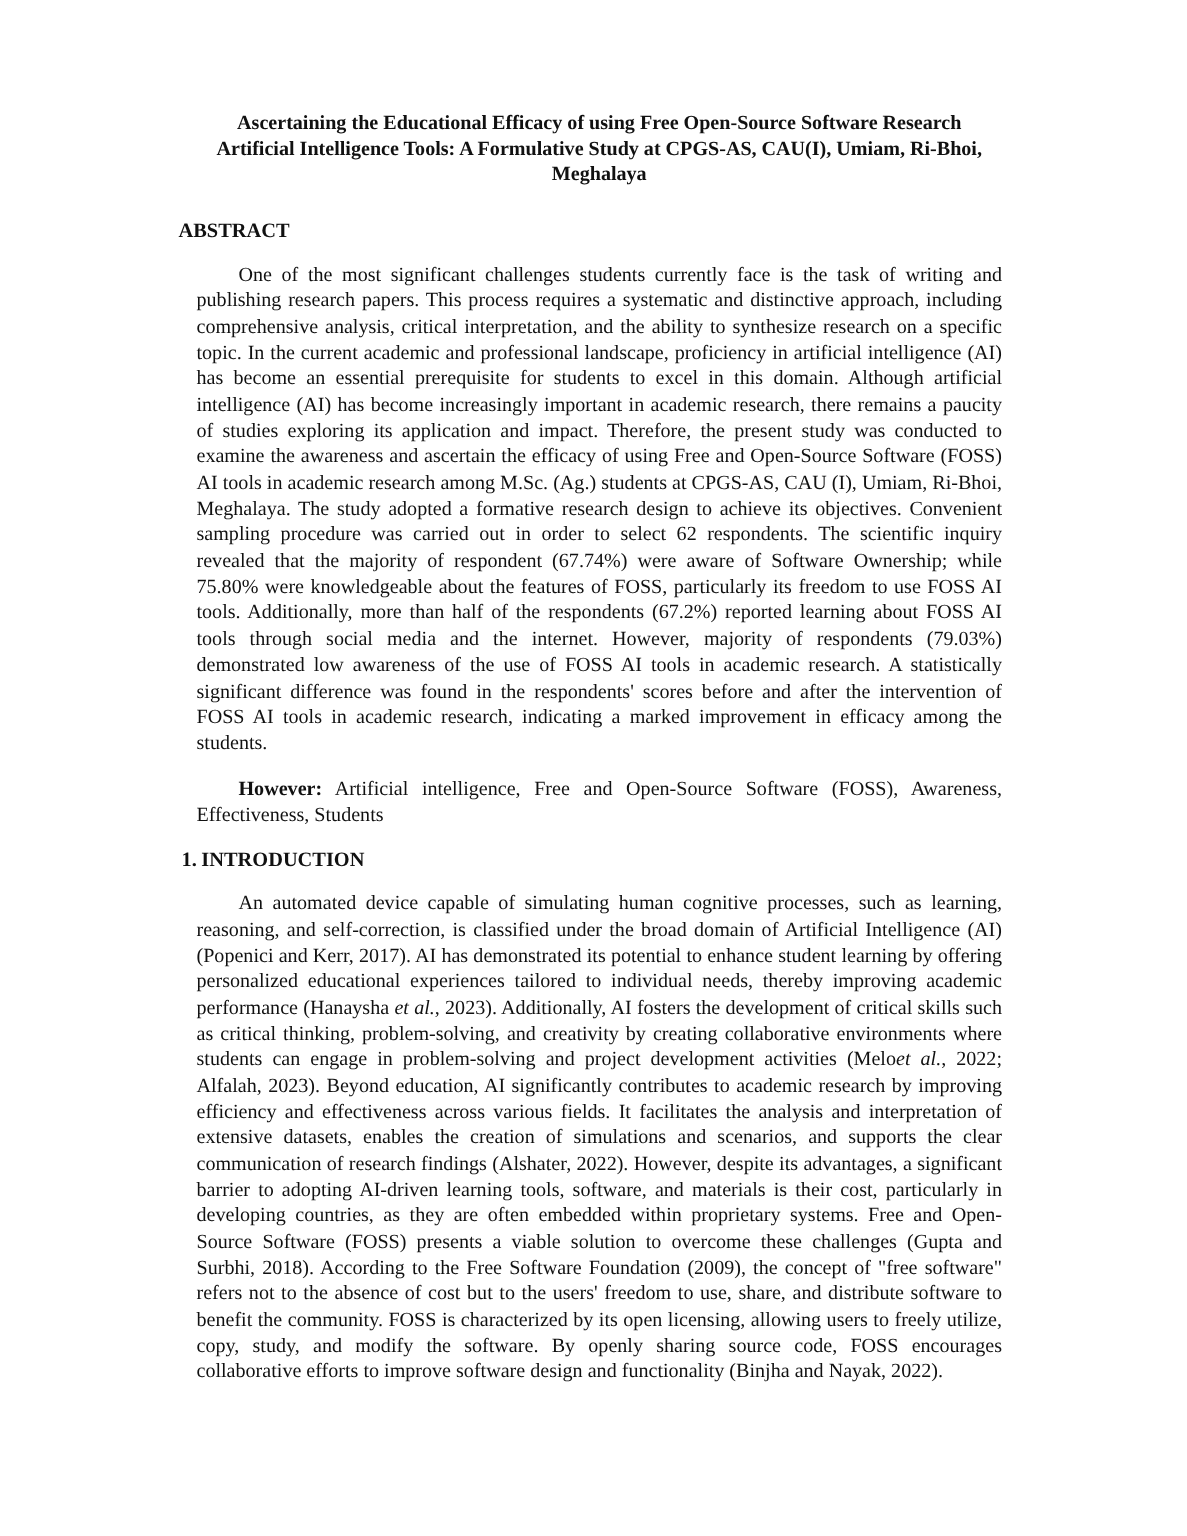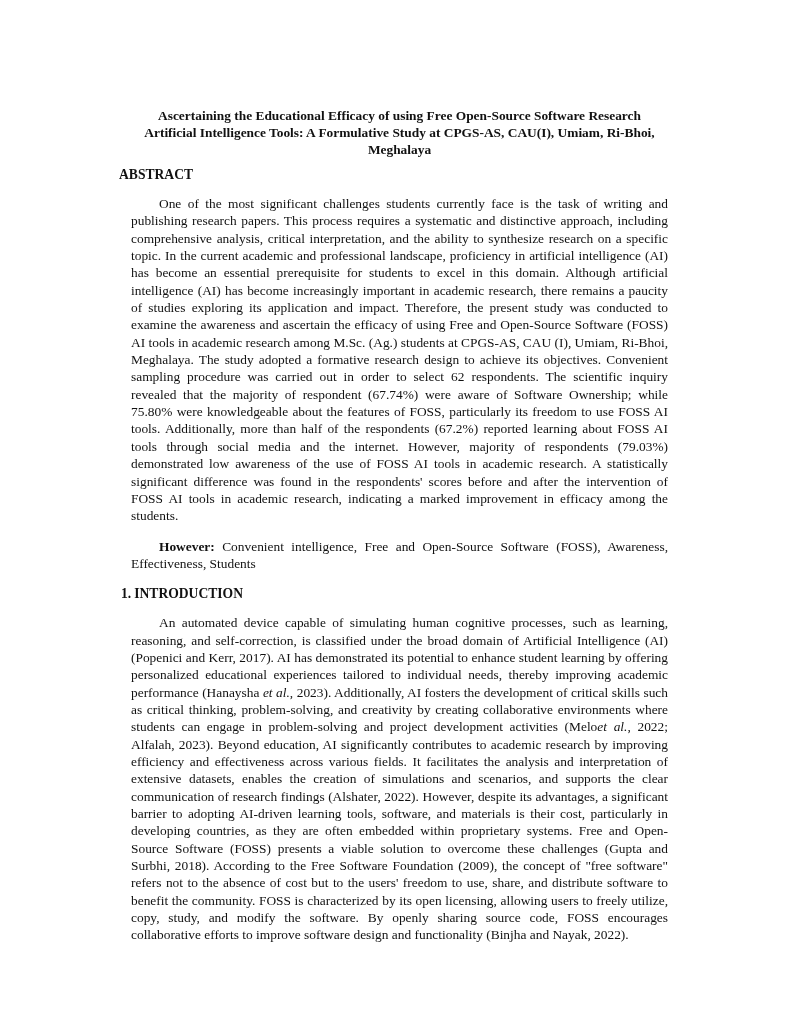--- a/index.html
+++ b/index.html
@@ -1,38 +1,38 @@
 <!DOCTYPE html>
 <html><head>
 <meta charset="utf-8">
 <style>
   html, body { margin: 0; padding: 0; background: #ffffff; }
   body { width: 791px; height: 1024px; position: relative; overflow: hidden; color: #111; }
   .page { position: absolute; left: 0; top: 0; width: 791px; height: 1024px; background: #fff; }
-  .content { position: absolute; left: 119px; top: 107px; width: 561px; font-family: "Liberation Serif", serif; }
+  .content { position: absolute; left: 119px; top: 73px; width: 561px; font-family: "Liberation Serif", serif; }
   .title { font-weight: bold; font-size: 13.4px; line-height: 17px; text-align: center; margin: 0 14px; }
   .h { font-weight: bold; font-size: 13.6px; line-height: 17px; margin: 0; }
-  .h-abstract { margin-top: 8px; }
+  .h-abstract { margin-top: 21px; }
   .p { font-size: 13.4px; line-height: 17.35px; text-align: justify; text-indent: 28px; margin: 12px; }
   .kw { margin-top: 13px; }
   .kw-label { font-weight: bold; }
   .h-intro { margin-top: 13px; margin-left: 2px; }
   .h-intro .num { margin-right: 3px; }
   em { }
 </style>
 </head>
 <body>
 
 <div class="page">
   <div class="content">
 
     <div class="title">Ascertaining the Educational Efficacy of using Free Open-Source Software Research Artificial Intelligence Tools: A Formulative Study at CPGS-AS, CAU(I), Umiam, Ri-Bhoi, Meghalaya</div>
 
     <div class="h h-abstract">ABSTRACT</div>
     <p class="p">One of the most significant challenges students currently face is the task of writing and publishing research papers. This process requires a systematic and distinctive approach, including comprehensive analysis, critical interpretation, and the ability to synthesize research on a specific topic. In the current academic and professional landscape, proficiency in artificial intelligence (AI) has become an essential prerequisite for students to excel in this domain. Although artificial intelligence (AI) has become increasingly important in academic research, there remains a paucity of studies exploring its application and impact. Therefore, the present study was conducted to examine the awareness and ascertain the efficacy of using Free and Open-Source Software (FOSS) AI tools in academic research among M.Sc. (Ag.) students at CPGS-AS, CAU (I), Umiam, Ri-Bhoi, Meghalaya. The study adopted a formative research design to achieve its objectives. Convenient sampling procedure was carried out in order to select 62 respondents. The scientific inquiry revealed that the majority of respondent (67.74%) were aware of Software Ownership; while 75.80% were knowledgeable about the features of FOSS, particularly its freedom to use FOSS AI tools. Additionally, more than half of the respondents (67.2%) reported learning about FOSS AI tools through social media and the internet. However, majority of respondents (79.03%) demonstrated low awareness of the use of FOSS AI tools in academic research. A statistically significant difference was found in the respondents' scores before and after the intervention of FOSS AI tools in academic research, indicating a marked improvement in efficacy among the students.</p>
 
-    <p class="p kw"><span class="kw-label">However:</span><span> Convenient intelligence, Free and Open-Source Software (FOSS), Awareness, Effectiveness, Students</span></p>
+    <p class="p kw"><span class="kw-label">However:</span><span> Artificial intelligence, Free and Open-Source Software (FOSS), Awareness, Effectiveness, Students</span></p>
 
     <div class="h h-intro"><span class="num">1.</span><span>INTRODUCTION</span></div>
     <p class="p"><span>An automated device capable of simulating human cognitive processes, such as learning, reasoning, and self-correction, is classified under the broad domain of Artificial Intelligence (AI) (Popenici and Kerr, 2017). AI has demonstrated its potential to enhance student learning by offering personalized educational experiences tailored to individual needs, thereby improving academic performance (Hanaysha </span><em>et al.</em><span>, 2023). Additionally, AI fosters the development of critical skills such as critical thinking, problem-solving, and creativity by creating collaborative environments where students can engage in problem-solving and project development activities (Melo</span><em>et al.</em><span>, 2022; Alfalah, 2023). Beyond education, AI significantly contributes to academic research by improving efficiency and effectiveness across various fields. It facilitates the analysis and interpretation of extensive datasets, enables the creation of simulations and scenarios, and supports the clear communication of research findings (Alshater, 2022). However, despite its advantages, a significant barrier to adopting AI-driven learning tools, software, and materials is their cost, particularly in developing countries, as they are often embedded within proprietary systems. Free and Open-Source Software (FOSS) presents a viable solution to overcome these challenges (Gupta and Surbhi, 2018). According to the Free Software Foundation (2009), the concept of "free software" refers not to the absence of cost but to the users' freedom to use, share, and distribute software to benefit the community. FOSS is characterized by its open licensing, allowing users to freely utilize, copy, study, and modify the software. By openly sharing source code, FOSS encourages collaborative efforts to improve software design and functionality (Binjha and Nayak, 2022).</span></p>
 
   </div>
 </div>
 
 </body></html>

